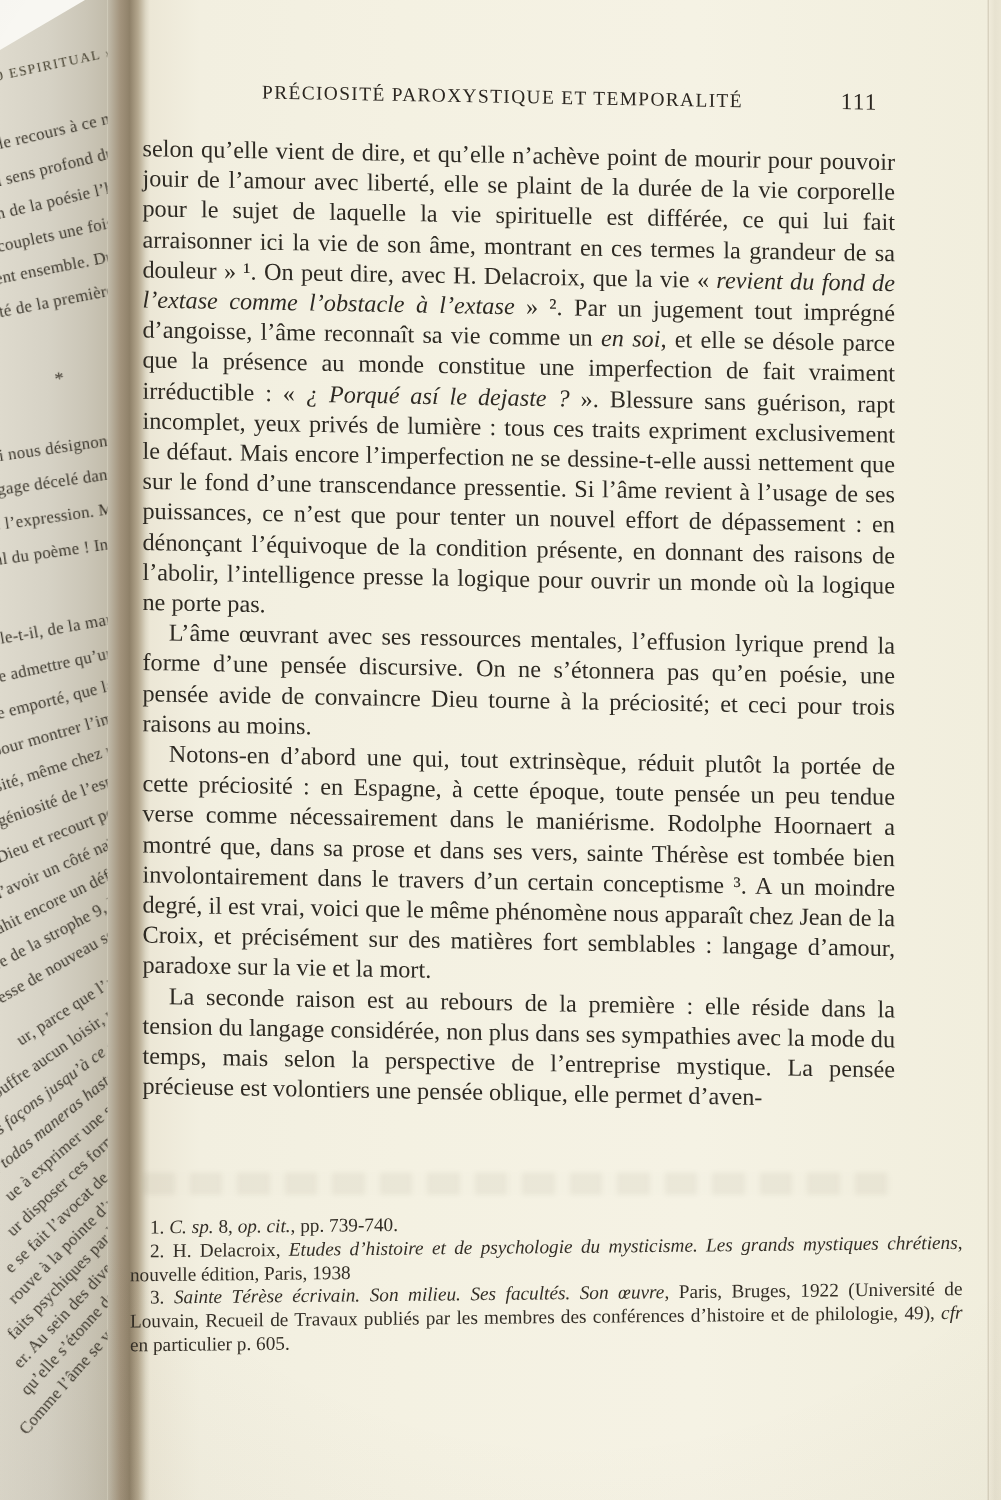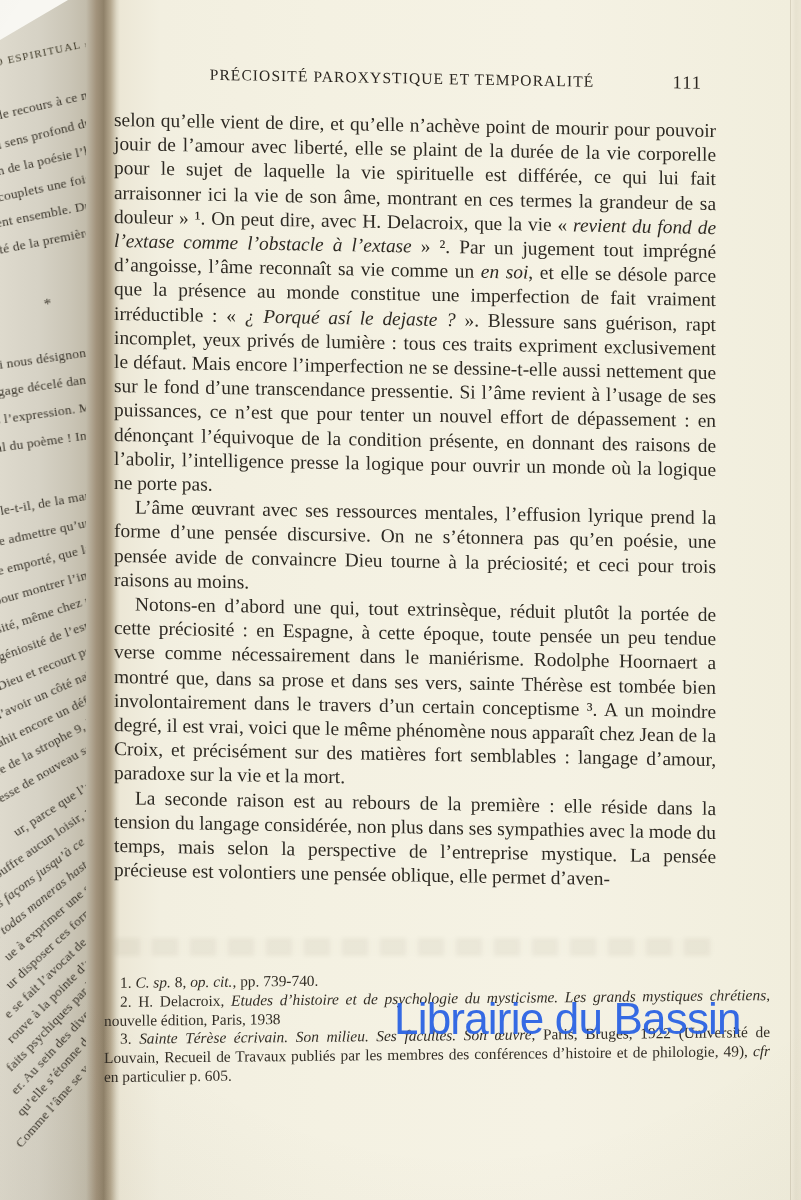--- a/index.html
+++ b/index.html
@@ -173,15 +173,14 @@
 
   <div class="bleed"></div>
 
   <div class="footnotes">
     <p><span>1. </span><span class="it">C. sp.</span><span> 8, </span><span class="it">op. cit.</span><span>, pp. 739-740.</span></p>
     <p><span>2. H. Delacroix, </span><span class="it">Etudes d’histoire et de psychologie du mysticisme. Les grands mystiques chrétiens</span><span>, nouvelle édition, Paris, 1938</span></p>
     <p><span>3. </span><span class="it">Sainte Térèse écrivain. Son milieu. Ses facultés. Son œuvre</span><span>, Paris, Bruges, 1922 (Université de Louvain, Recueil de Travaux publiés par les membres des conférences d’histoire et de philologie, 49), </span><span class="it">cfr</span><span> en particulier p. 605.</span></p>
   </div>
 
   <div class="edge"></div>
-  <div class="watermark">Librairie du Bassin</div>
   <div class="vignette"></div>
 </div>
 
 </body></html>

